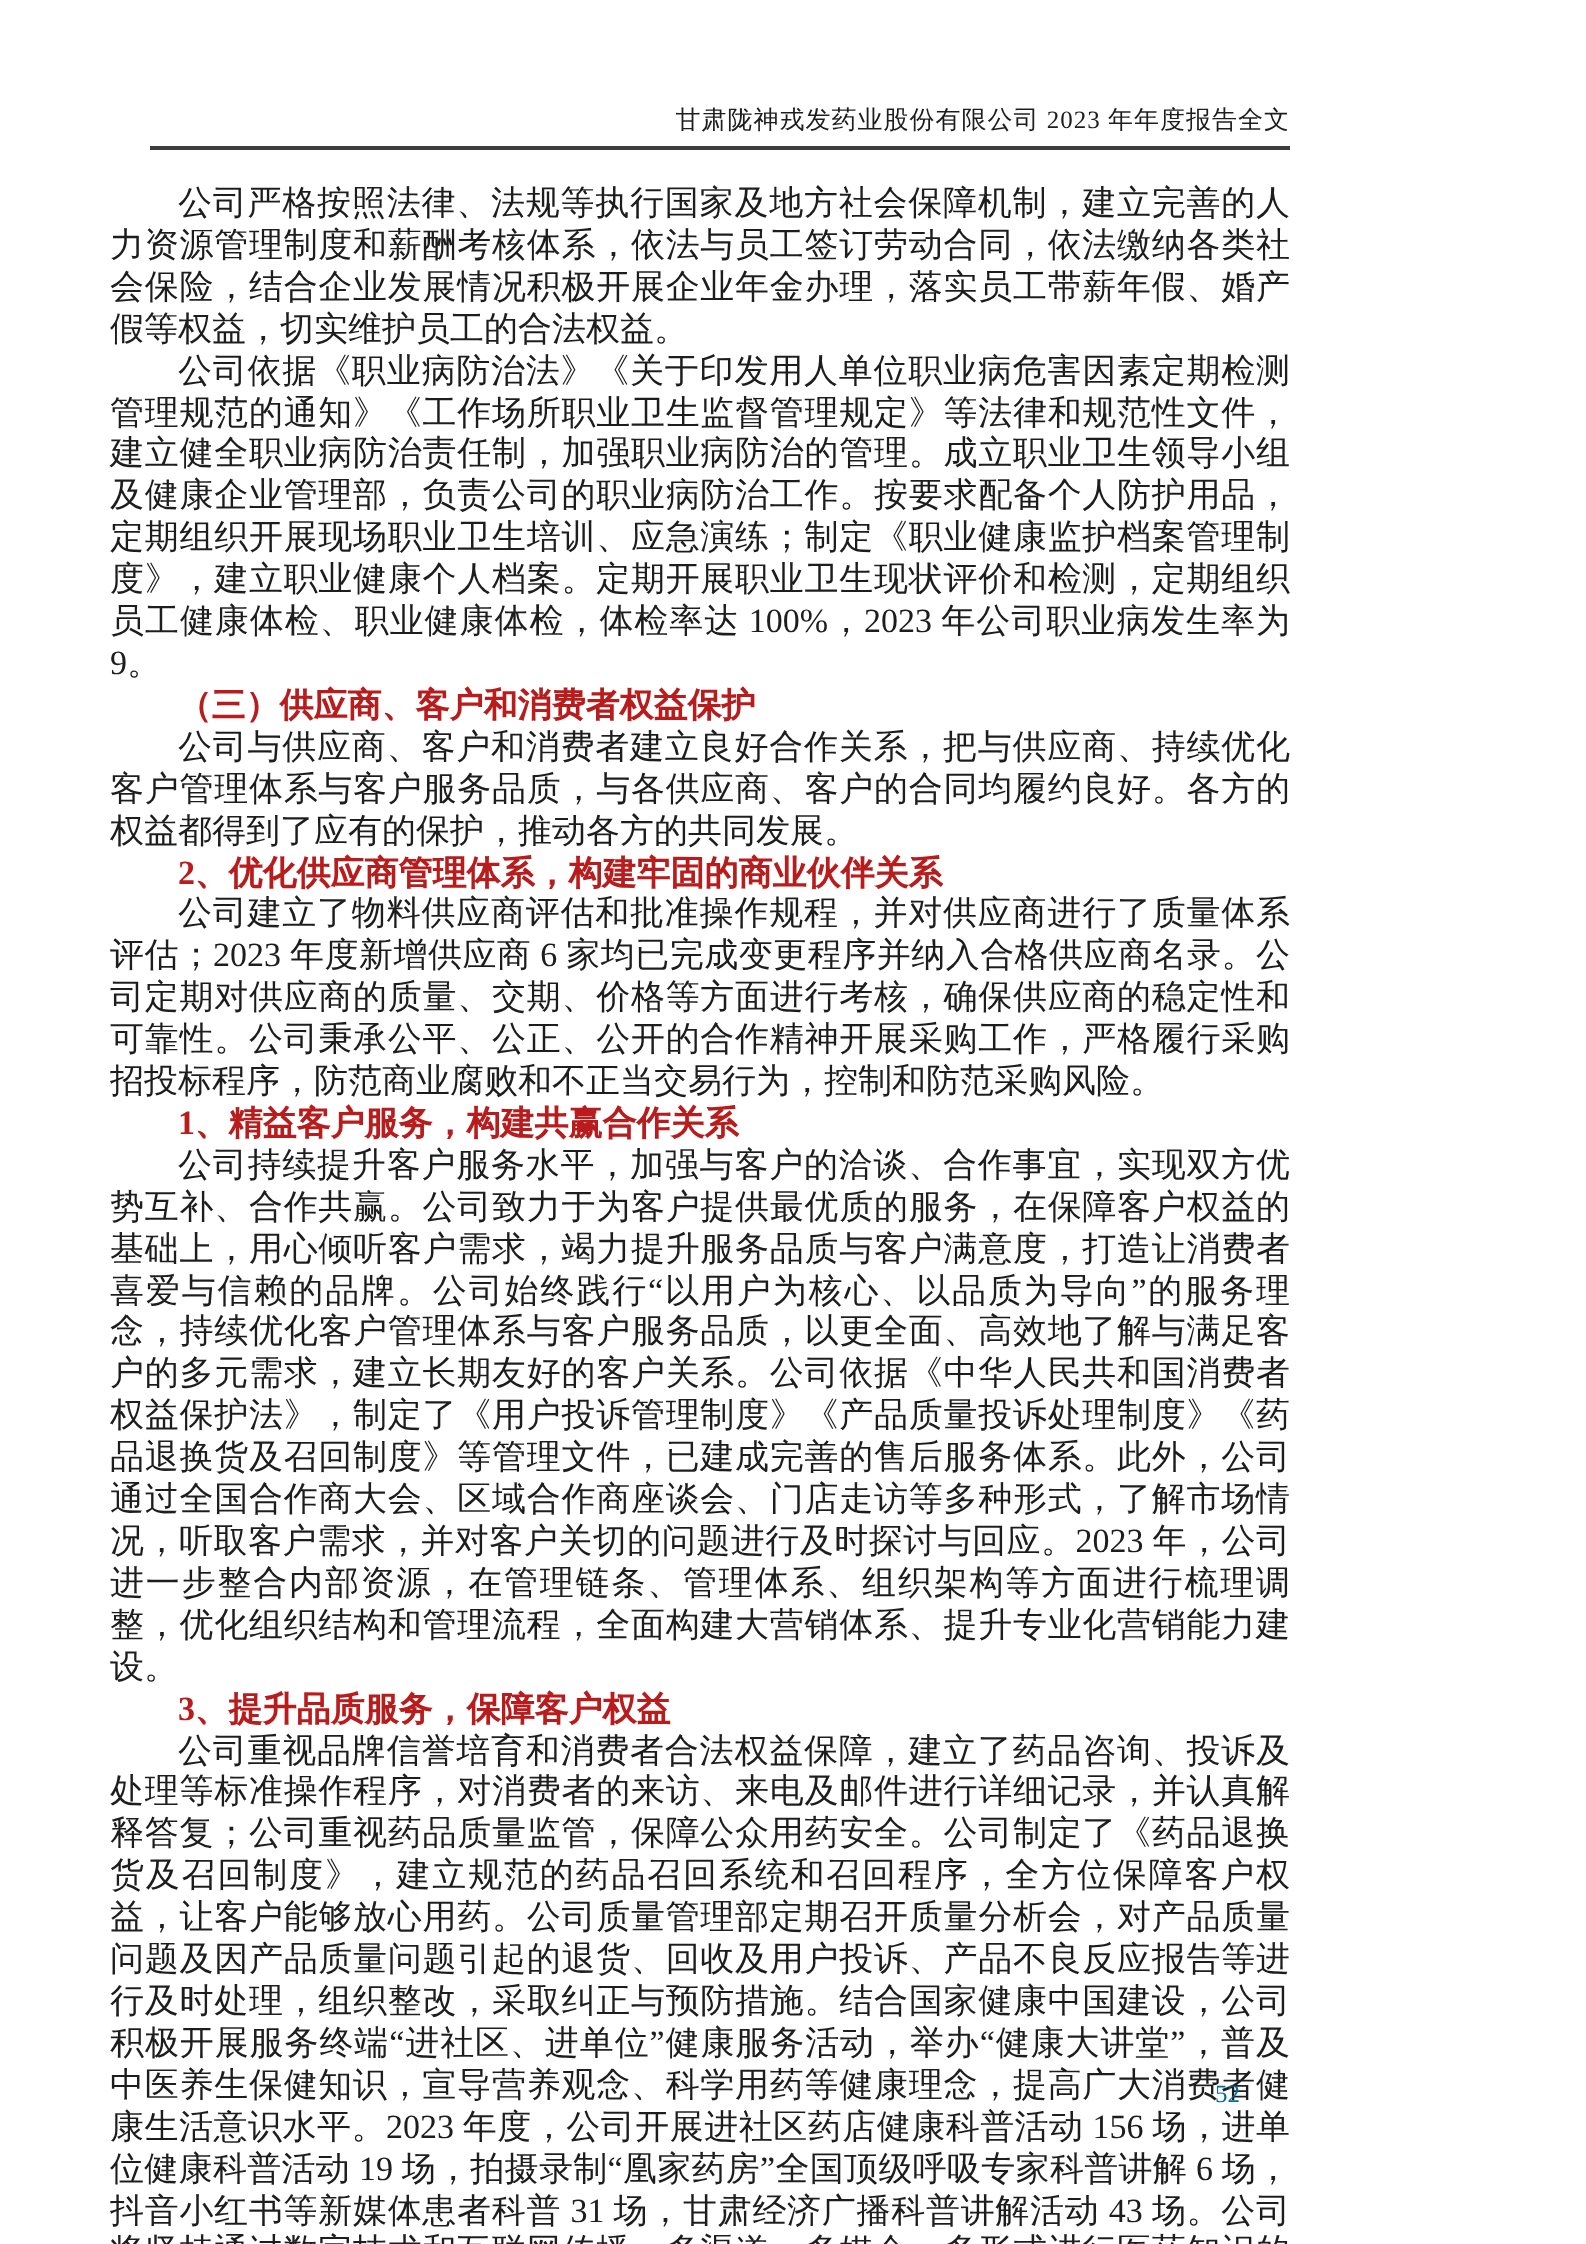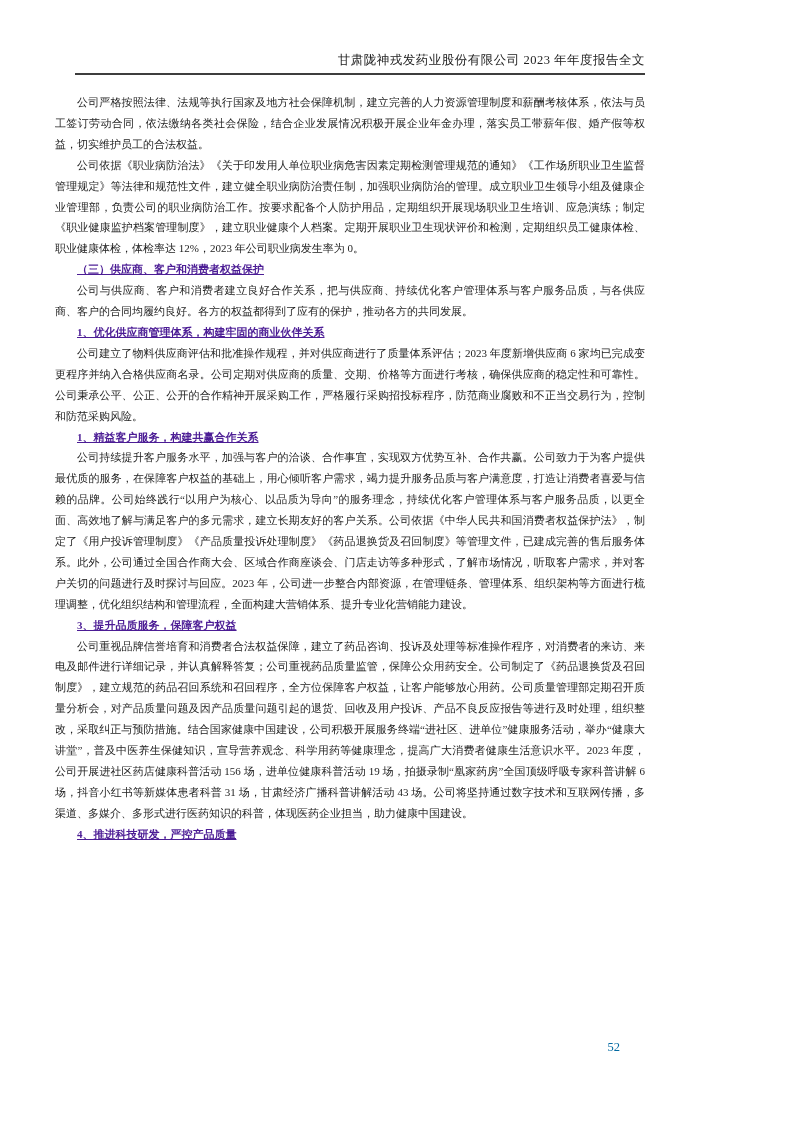--- a/index.html
+++ b/index.html
@@ -43,27 +43,26 @@
     font-size: 13px;
     line-height: 20.9px;
     text-align: justify;
     text-justify: inter-ideograph;
   }
   .doc-body p,
   .doc-body h3 {
     margin: 0;
     padding: 0;
     text-indent: 2em;
-    font-size: 11px;
+    font-size: 17px;
     line-height: 20.9px;
   }
   .doc-body h3 {
     font-weight: 700;
-    color: #4c1d95;
-    text-decoration: underline;
+    color: #b91c1c;
   }
   .page-footer {
     position: absolute;
     top: 1040px;
     right: 78px;
     font-size: 12.5px;
     color: #0369a1;
   }
 </style>
 </head>
@@ -72,24 +71,24 @@
 <div class="page">
 
   <div class="page-header">
     <span>甘肃陇神戎发药业股份有限公司 2023 年年度报告全文</span>
   </div>
 
   <div class="header-rule"></div>
 
   <div class="doc-body">
     <p>公司严格按照法律、法规等执行国家及地方社会保障机制，建立完善的人力资源管理制度和薪酬考核体系，依法与员工签订劳动合同，依法缴纳各类社会保险，结合企业发展情况积极开展企业年金办理，落实员工带薪年假、婚产假等权益，切实维护员工的合法权益。</p>
-    <p>公司依据《职业病防治法》《关于印发用人单位职业病危害因素定期检测管理规范的通知》《工作场所职业卫生监督管理规定》等法律和规范性文件，建立健全职业病防治责任制，加强职业病防治的管理。成立职业卫生领导小组及健康企业管理部，负责公司的职业病防治工作。按要求配备个人防护用品，定期组织开展现场职业卫生培训、应急演练；制定《职业健康监护档案管理制度》，建立职业健康个人档案。定期开展职业卫生现状评价和检测，定期组织员工健康体检、职业健康体检，体检率达 12%，2023 年公司职业病发生率为 0。</p>
+    <p>公司依据《职业病防治法》《关于印发用人单位职业病危害因素定期检测管理规范的通知》《工作场所职业卫生监督管理规定》等法律和规范性文件，建立健全职业病防治责任制，加强职业病防治的管理。成立职业卫生领导小组及健康企业管理部，负责公司的职业病防治工作。按要求配备个人防护用品，定期组织开展现场职业卫生培训、应急演练；制定《职业健康监护档案管理制度》，建立职业健康个人档案。定期开展职业卫生现状评价和检测，定期组织员工健康体检、职业健康体检，体检率达 100%，2023 年公司职业病发生率为 9。</p>
     <h3>（三）供应商、客户和消费者权益保护</h3>
     <p>公司与供应商、客户和消费者建立良好合作关系，把与供应商、持续优化客户管理体系与客户服务品质，与各供应商、客户的合同均履约良好。各方的权益都得到了应有的保护，推动各方的共同发展。</p>
-    <h3>1、优化供应商管理体系，构建牢固的商业伙伴关系</h3>
+    <h3>2、优化供应商管理体系，构建牢固的商业伙伴关系</h3>
     <p>公司建立了物料供应商评估和批准操作规程，并对供应商进行了质量体系评估；2023 年度新增供应商 6 家均已完成变更程序并纳入合格供应商名录。公司定期对供应商的质量、交期、价格等方面进行考核，确保供应商的稳定性和可靠性。公司秉承公平、公正、公开的合作精神开展采购工作，严格履行采购招投标程序，防范商业腐败和不正当交易行为，控制和防范采购风险。</p>
     <h3>1、精益客户服务，构建共赢合作关系</h3>
     <p>公司持续提升客户服务水平，加强与客户的洽谈、合作事宜，实现双方优势互补、合作共赢。公司致力于为客户提供最优质的服务，在保障客户权益的基础上，用心倾听客户需求，竭力提升服务品质与客户满意度，打造让消费者喜爱与信赖的品牌。公司始终践行“以用户为核心、以品质为导向”的服务理念，持续优化客户管理体系与客户服务品质，以更全面、高效地了解与满足客户的多元需求，建立长期友好的客户关系。公司依据《中华人民共和国消费者权益保护法》，制定了《用户投诉管理制度》《产品质量投诉处理制度》《药品退换货及召回制度》等管理文件，已建成完善的售后服务体系。此外，公司通过全国合作商大会、区域合作商座谈会、门店走访等多种形式，了解市场情况，听取客户需求，并对客户关切的问题进行及时探讨与回应。2023 年，公司进一步整合内部资源，在管理链条、管理体系、组织架构等方面进行梳理调整，优化组织结构和管理流程，全面构建大营销体系、提升专业化营销能力建设。</p>
     <h3>3、提升品质服务，保障客户权益</h3>
     <p>公司重视品牌信誉培育和消费者合法权益保障，建立了药品咨询、投诉及处理等标准操作程序，对消费者的来访、来电及邮件进行详细记录，并认真解释答复；公司重视药品质量监管，保障公众用药安全。公司制定了《药品退换货及召回制度》，建立规范的药品召回系统和召回程序，全方位保障客户权益，让客户能够放心用药。公司质量管理部定期召开质量分析会，对产品质量问题及因产品质量问题引起的退货、回收及用户投诉、产品不良反应报告等进行及时处理，组织整改，采取纠正与预防措施。结合国家健康中国建设，公司积极开展服务终端“进社区、进单位”健康服务活动，举办“健康大讲堂”，普及中医养生保健知识，宣导营养观念、科学用药等健康理念，提高广大消费者健康生活意识水平。2023 年度，公司开展进社区药店健康科普活动 156 场，进单位健康科普活动 19 场，拍摄录制“凰家药房”全国顶级呼吸专家科普讲解 6 场，抖音小红书等新媒体患者科普 31 场，甘肃经济广播科普讲解活动 43 场。公司将坚持通过数字技术和互联网传播，多渠道、多媒介、多形式进行医药知识的科普，体现医药企业担当，助力健康中国建设。</p>
     <h3>4、推进科技研发，严控产品质量</h3>
   </div>
 
   <div class="page-footer">
     <span>52</span>

